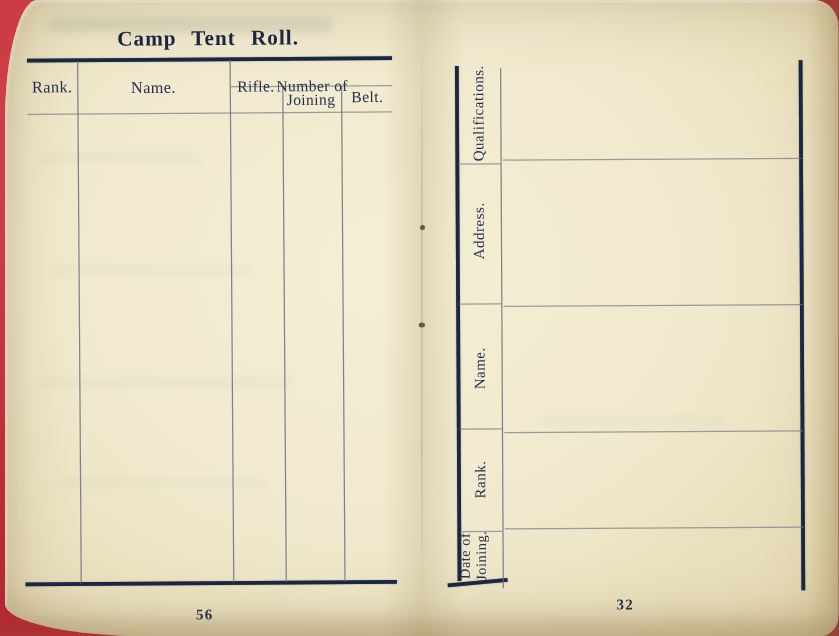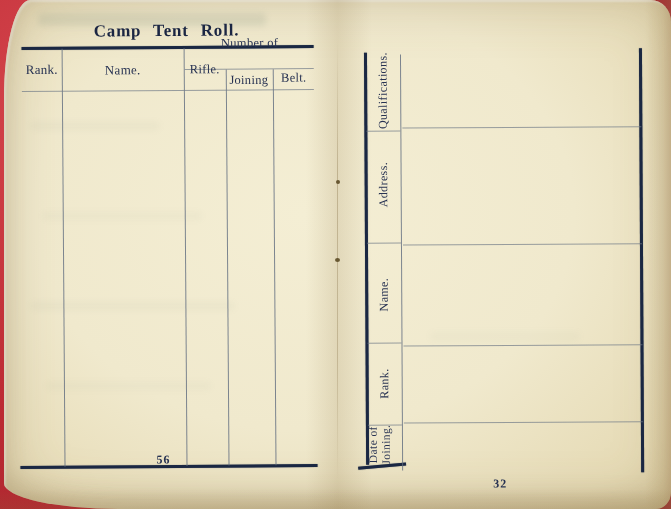--- a/index.html
+++ b/index.html
@@ -70,26 +70,26 @@
     <div class="rule thick" style="left:19px;top:465px;width:297px;height:3px;"></div>
     <div class="rule thin" style="left:63px;top:48px;width:1px;height:418px;"></div>
     <div class="rule thin" style="left:185px;top:48px;width:1px;height:418px;"></div>
     <div class="rule thin" style="left:227px;top:70px;width:1px;height:396px;"></div>
     <div class="rule thin" style="left:274px;top:70px;width:1px;height:396px;"></div>
     <div class="rule thin2" style="left:186px;top:69px;width:129px;height:1px;"></div>
     <div class="rule thin2" style="left:23px;top:90px;width:292px;height:1px;"></div>
 
     <div class="hlabel" style="left:43px;top:69px;">Rank.</div>
     <div class="hlabel" style="left:124px;top:70px;">Name.</div>
-    <div class="hlabel small" style="left:251px;top:44px;">Number of</div>
+    <div class="hlabel small" style="left:251px;top:70px;">Number of</div>
     <div class="hlabel small" style="left:206px;top:70px;font-family:Liberation Serif, serif;">Rifle.</div>
     <div class="hlabel small" style="left:250px;top:81px;">Joining</div>
     <div class="hlabel small" style="left:295px;top:79px;">Belt.</div>
 
-    <div class="pagenum" style="left:162px;top:460px;font-family:Liberation Serif, serif;">56</div>
+    <div class="pagenum" style="left:162px;top:492px;font-family:Liberation Serif, serif;">56</div>
   </div>
 
   <div class="layer right-rot">
 
 
     <div class="rule thick" style="left:365px;top:52px;width:3px;height:412px;"></div>
     <div class="rule thick" style="left:640px;top:49px;width:3px;height:424px;"></div>
     <div class="rule thick" style="left:357px;top:464px;width:48px;height:3px;transform:rotate(-5deg);"></div>
     <div class="rule thin" style="left:401px;top:54px;width:1px;height:416px;"></div>
 

